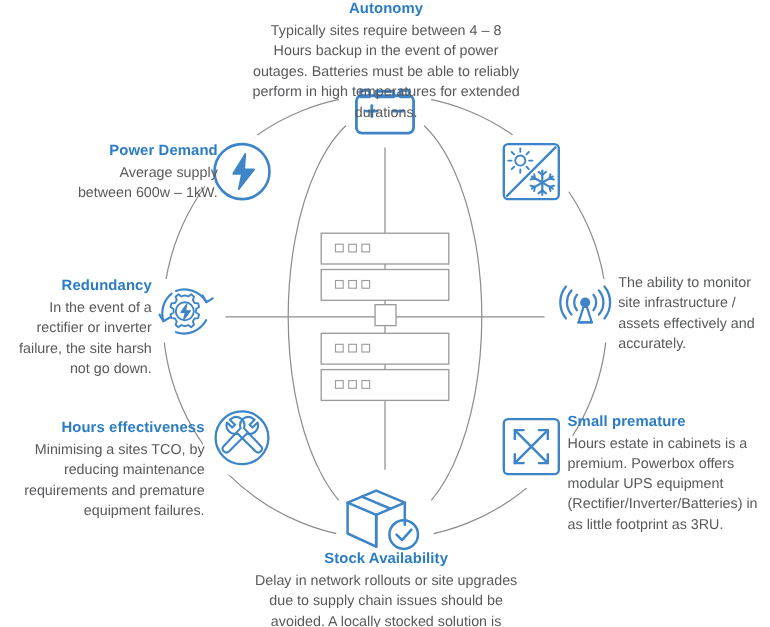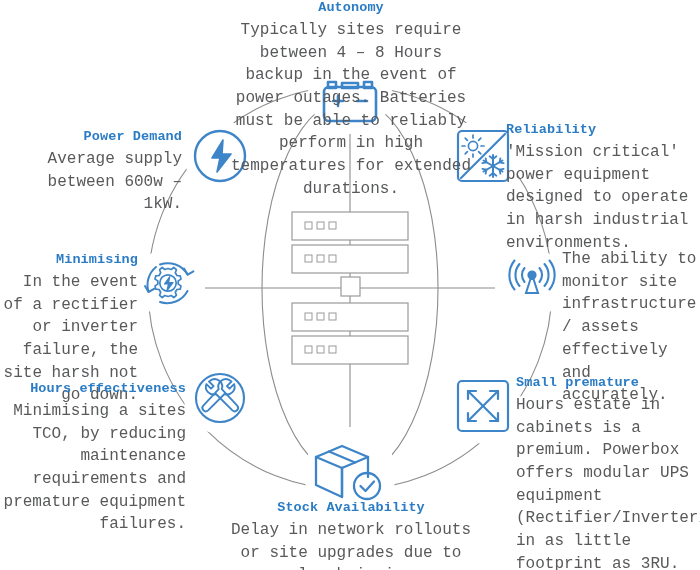--- a/index.html
+++ b/index.html
@@ -14,21 +14,20 @@
     overflow: hidden;
     font-family: "Liberation Sans", sans-serif;
     -webkit-font-smoothing: antialiased;
   }
 
   .stage {
     position: absolute;
     left: 0; top: 0;
     width: 700px;
     height: 570px;
-    font-family: Liberation Mono, monospace;
   }
 
   
   svg.skeleton {
     position: absolute;
     left: 0; top: 0;
     width: 700px;
     height: 570px;
   }
 
@@ -39,31 +38,31 @@
   .block h3 {
     margin: 0 0 2px 0;
     font-size: 13.5px;
     font-weight: bold;
     color: #2b7cc4;
     line-height: 1.25;
     letter-spacing: 0.1px;
   }
   .block p {
     margin: 0;
-    font-size: 16px;
+    font-size: 13px;
     color: #58595b;
     line-height: 1.42;
   }
   .align-center { text-align: center; }
   .align-right  { text-align: right; }
   .align-left   { text-align: left; }
 
   
   #blk-autonomy      { left: 228px; top: 0px;   width: 246px; }
-  #blk-power         { left: 40px;  top: 129px; width: 142px; }
+  #blk-power         { left: 56px;  top: 129px; width: 142px; }
   #blk-reliability   { left: 506px; top: 122px; width: 184px; }
   #blk-redundancy    { left: 2px;   top: 252px; width: 136px; }
   #blk-connectivity  { left: 562px; top: 248px; width: 136px; }
   #blk-cost          { left: 2px;   top: 381px; width: 184px; }
   #blk-footprint     { left: 516px; top: 375px; width: 184px; }
   #blk-stock         { left: 228px; top: 500px; width: 246px; }
 
   
   .icon-wrap {
     position: absolute;
@@ -264,27 +263,23 @@
   <div class="block align-center" id="blk-autonomy">
     <h3>Autonomy</h3>
     <p>Typically sites require between 4 – 8 Hours backup in the event of power outages. Batteries must be able to reliably perform in high temperatures for extended durations.</p>
   </div>
 
   <div class="block align-right" id="blk-power">
     <h3>Power Demand</h3>
     <p>Average supply between 600w – 1kW.</p>
   </div>
 
-  <div class="block align-left" id="blk-reliability">
-    <h3>Reliability</h3>
-    <p>'Mission critical' power equipment designed to operate in harsh industrial environments.</p>
-  </div>
 
   <div class="block align-right" id="blk-redundancy">
-    <h3>Minimising</h3>
+    <h3>Redundancy</h3>
     <p>In the event of a rectifier or inverter failure, the site harsh not go down.</p>
   </div>
 
   <div class="block align-left" id="blk-connectivity">
     <p>The ability to monitor site infrastructure / assets effectively and accurately.</p>
   </div>
 
   <div class="block align-right" id="blk-cost">
     <h3>Hours effectiveness</h3>
     <p>Minimising a sites TCO, by reducing maintenance requirements and premature equipment failures.</p>

